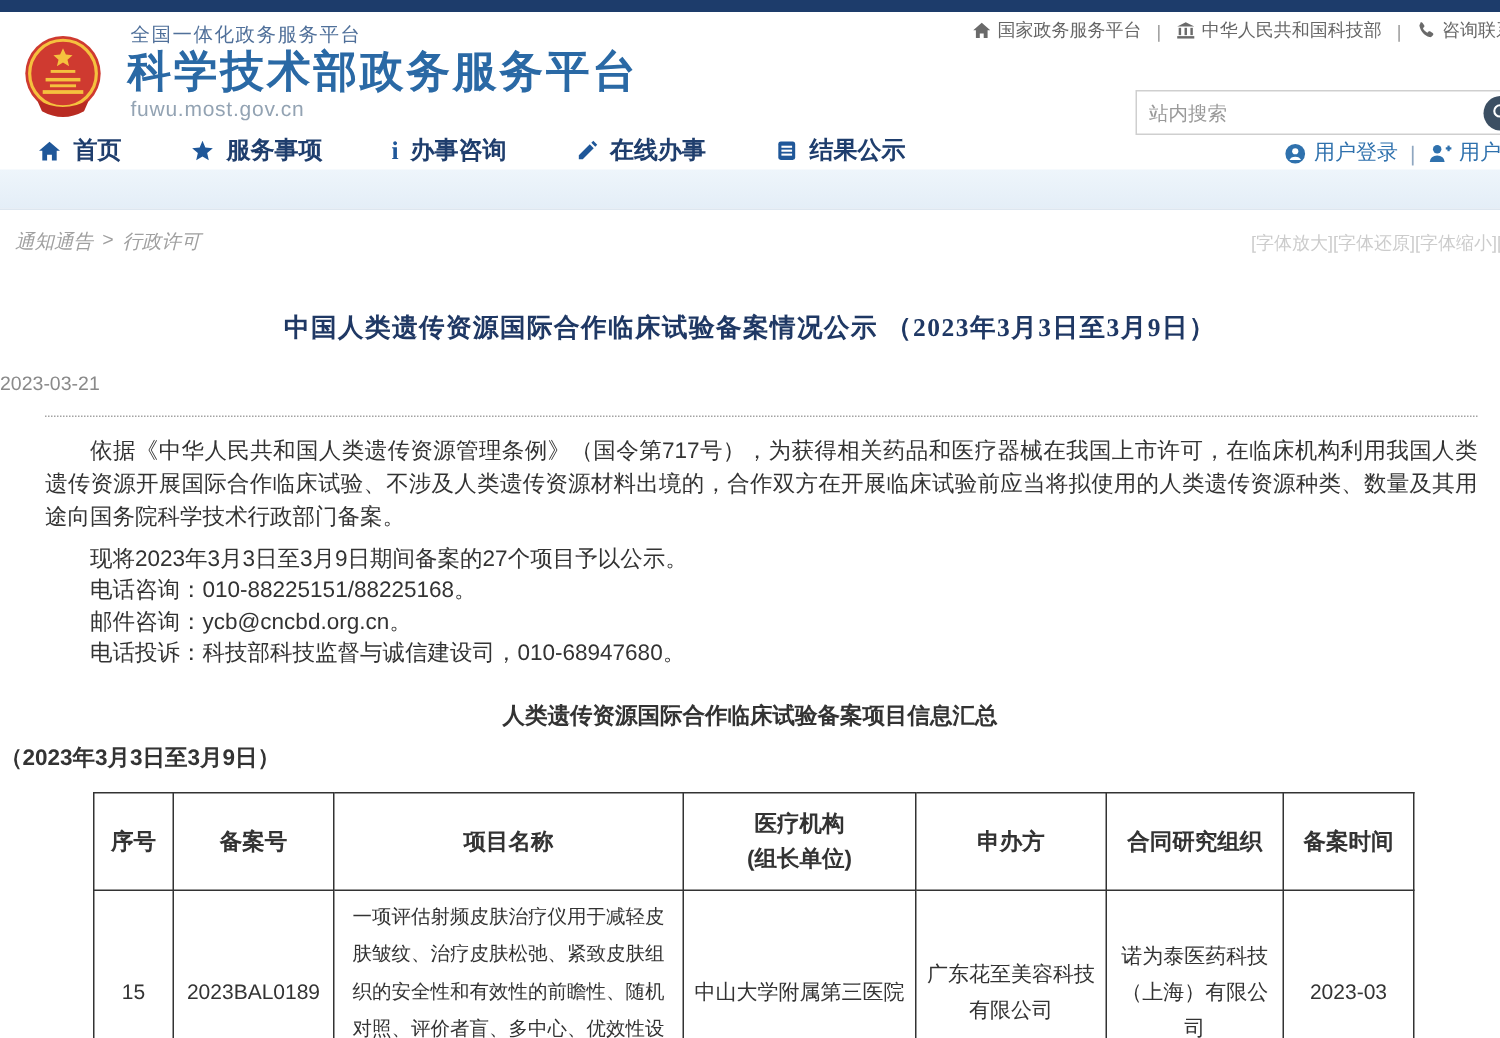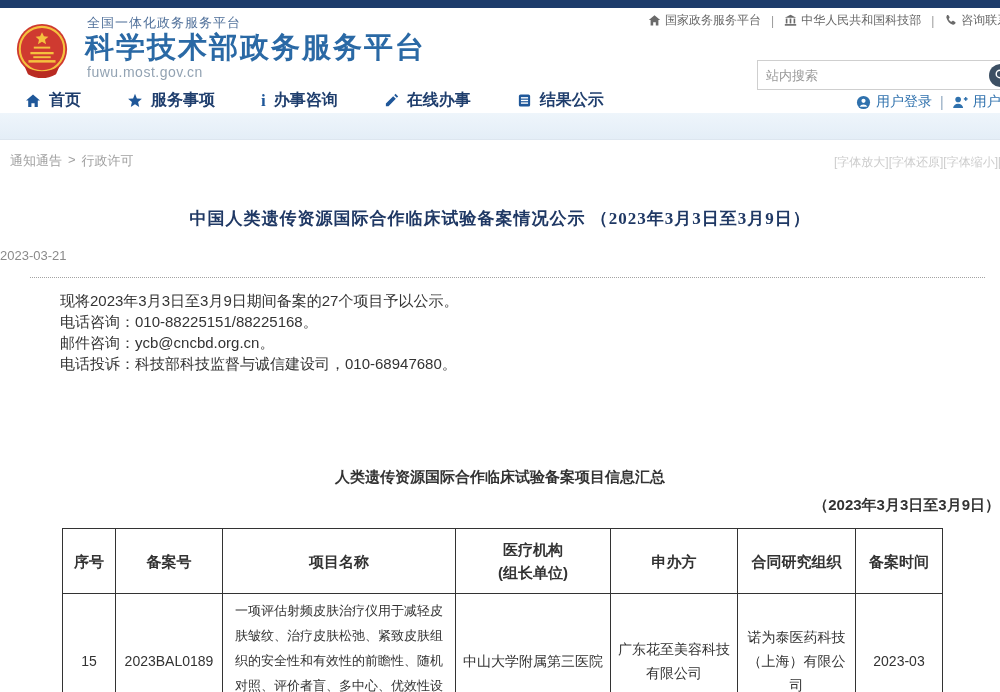--- a/index.html
+++ b/index.html
@@ -33,33 +33,33 @@
   .nav-item{display:flex;align-items:center;gap:8px;font-size:16px;font-weight:600;color:#1f3e6d;cursor:pointer;}
   .nav-item .icon{color:#1f5799;}
   .info-glyph{font-family:"Liberation Serif","DejaVu Serif",serif;font-weight:bold;font-size:17px;color:#1f5799;line-height:14px;}
   
   .auth{top:93px;left:856px;display:flex;align-items:center;gap:8px;font-size:14px;color:#2f71ad;white-space:nowrap;}
   .auth .a-item{display:inline-flex;align-items:center;gap:5px;cursor:pointer;}
   .auth .sep{color:#8fa7c0;}
   
   .blue-bar{top:113px;left:0;width:1000px;height:26px;background:linear-gradient(#eef5fb,#e4eef7);border-bottom:1px solid #dde6ef;}
   
-  .breadcrumb{top:152px;left:10px;font-size:13px;color:#a0a0a0;display:flex;align-items:flex-start;gap:6px;white-space:nowrap;}
+  .breadcrumb{top:152px;left:10px;font-size:13px;color:#a0a0a0;display:flex;align-items:flex-start;gap:6px;white-space:nowrap;font-style:italic;}
   .breadcrumb .crumb{cursor:pointer;}
   .font-controls{top:154px;left:834px;font-size:12px;color:#cccccc;white-space:nowrap;}
   .font-controls span{cursor:pointer;}
   
   .article-title{top:207px;left:0;width:1000px;text-align:center;font-size:17px;font-weight:bold;color:#1f3864;font-family:Liberation Serif, serif;letter-spacing:1px;}
   .article-date{top:248px;left:0;width:816px;text-align:left;font-size:13px;color:#8a8a8a;}
   .dotted-rule{top:277px;left:30px;width:955px;border-top:1px dotted #a3a3a3;height:0;}
   .article-body{top:290px;left:30px;width:955px;font-size:15px;color:#333;}
   .article-body .para{text-indent:2em;line-height:22px;text-align:justify;margin:0 0 6px 0;}
   .article-body .line{text-indent:2em;line-height:21px;margin:0;}
   .table-caption1{top:468px;left:0;width:1000px;text-align:center;font-size:15px;font-weight:bold;color:#333;}
-  .table-caption2{top:496px;left:0;width:1000px;text-align:right;font-size:15px;font-weight:bold;color:#333;}
+  .table-caption2{top:496px;left:0;width:1000px;text-align:left;font-size:15px;font-weight:bold;color:#333;}
   
   .record-table{top:528px;left:62px;}
   table{border-collapse:collapse;table-layout:fixed;width:880px;background:#fff;}
   th,td{border:1px solid #333;text-align:center;vertical-align:middle;color:#333;}
   th{font-size:15px;font-weight:bold;height:60px;white-space:pre-line;line-height:23px;padding:2px 4px;}
   td{font-size:14px;height:100px;padding:2px 6px;line-height:24px;}
   td.project{font-size:13px;line-height:25px;padding:4px 8px;}
 </style>
 </head>
 <body>
@@ -206,20 +206,21 @@
 </div>
 <div class="abs font-controls">
   <span>[字体放大]</span><span>[字体还原]</span><span>[字体缩小]</span><span>[打印]</span>
 </div>
 
 <div class="abs article-title">中国人类遗传资源国际合作临床试验备案情况公示 （2023年3月3日至3月9日）</div>
 <div class="abs article-date">2023-03-21</div>
 <div class="abs dotted-rule"></div>
 
 <div class="abs article-body">
+  <p class="para">依据《中华人民共和国人类遗传资源管理条例》（国令第717号），为获得相关药品和医疗器械在我国上市许可，在临床机构利用我国人类遗传资源开展国际合作临床试验、不涉及人类遗传资源材料出境的，合作双方在开展临床试验前应当将拟使用的人类遗传资源种类、数量及其用途向国务院科学技术行政部门备案。</p>
   <p class="line">现将2023年3月3日至3月9日期间备案的27个项目予以公示。</p>
   <p class="line">电话咨询：010-88225151/88225168。</p>
   <p class="line">邮件咨询：ycb@cncbd.org.cn。</p>
   <p class="line">电话投诉：科技部科技监督与诚信建设司，010-68947680。</p>
 </div>
 
 <div class="abs table-caption1">人类遗传资源国际合作临床试验备案项目信息汇总</div>
 <div class="abs table-caption2">（2023年3月3日至3月9日）</div>
 
 <div class="abs record-table">

